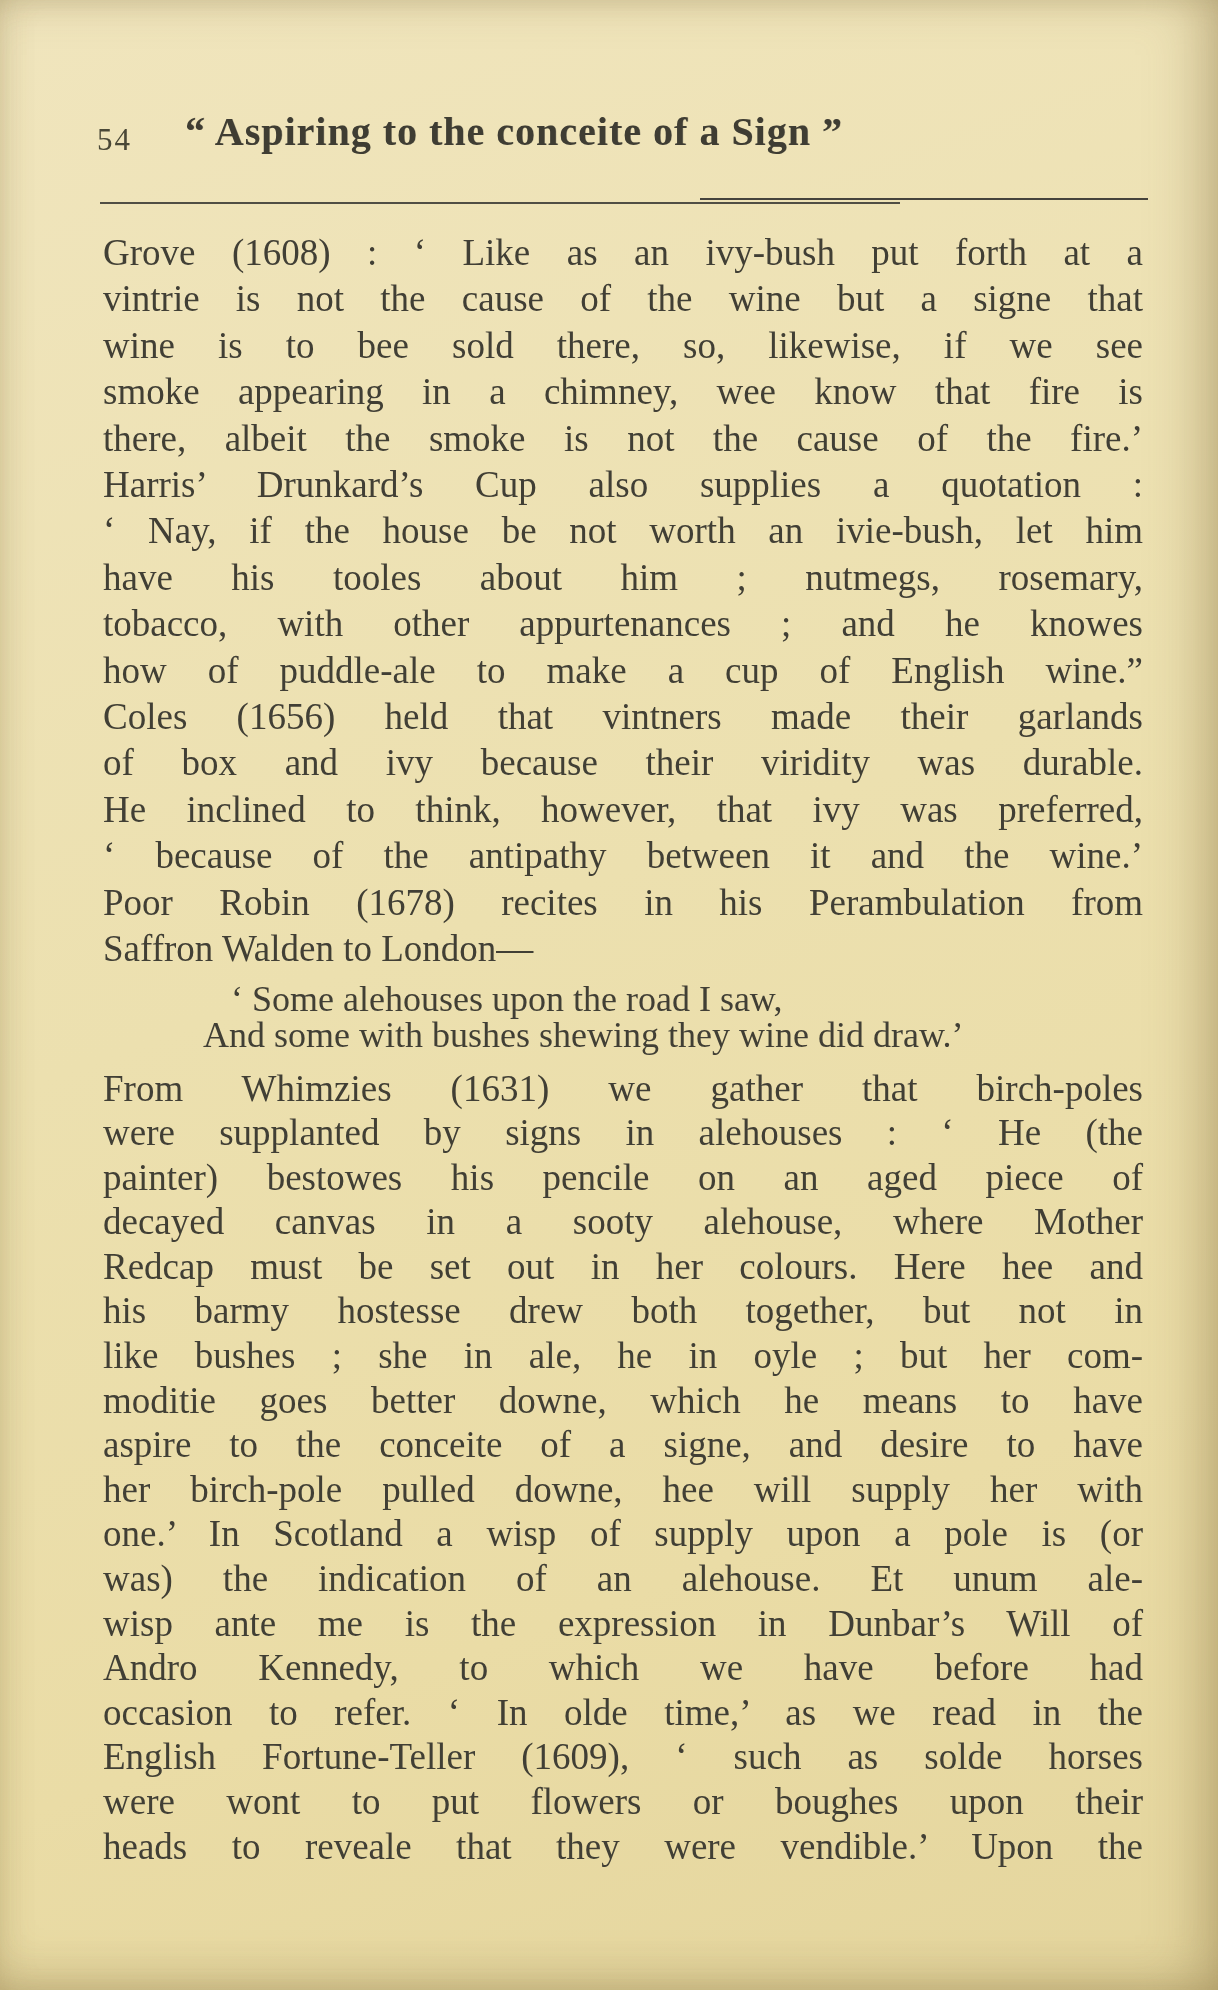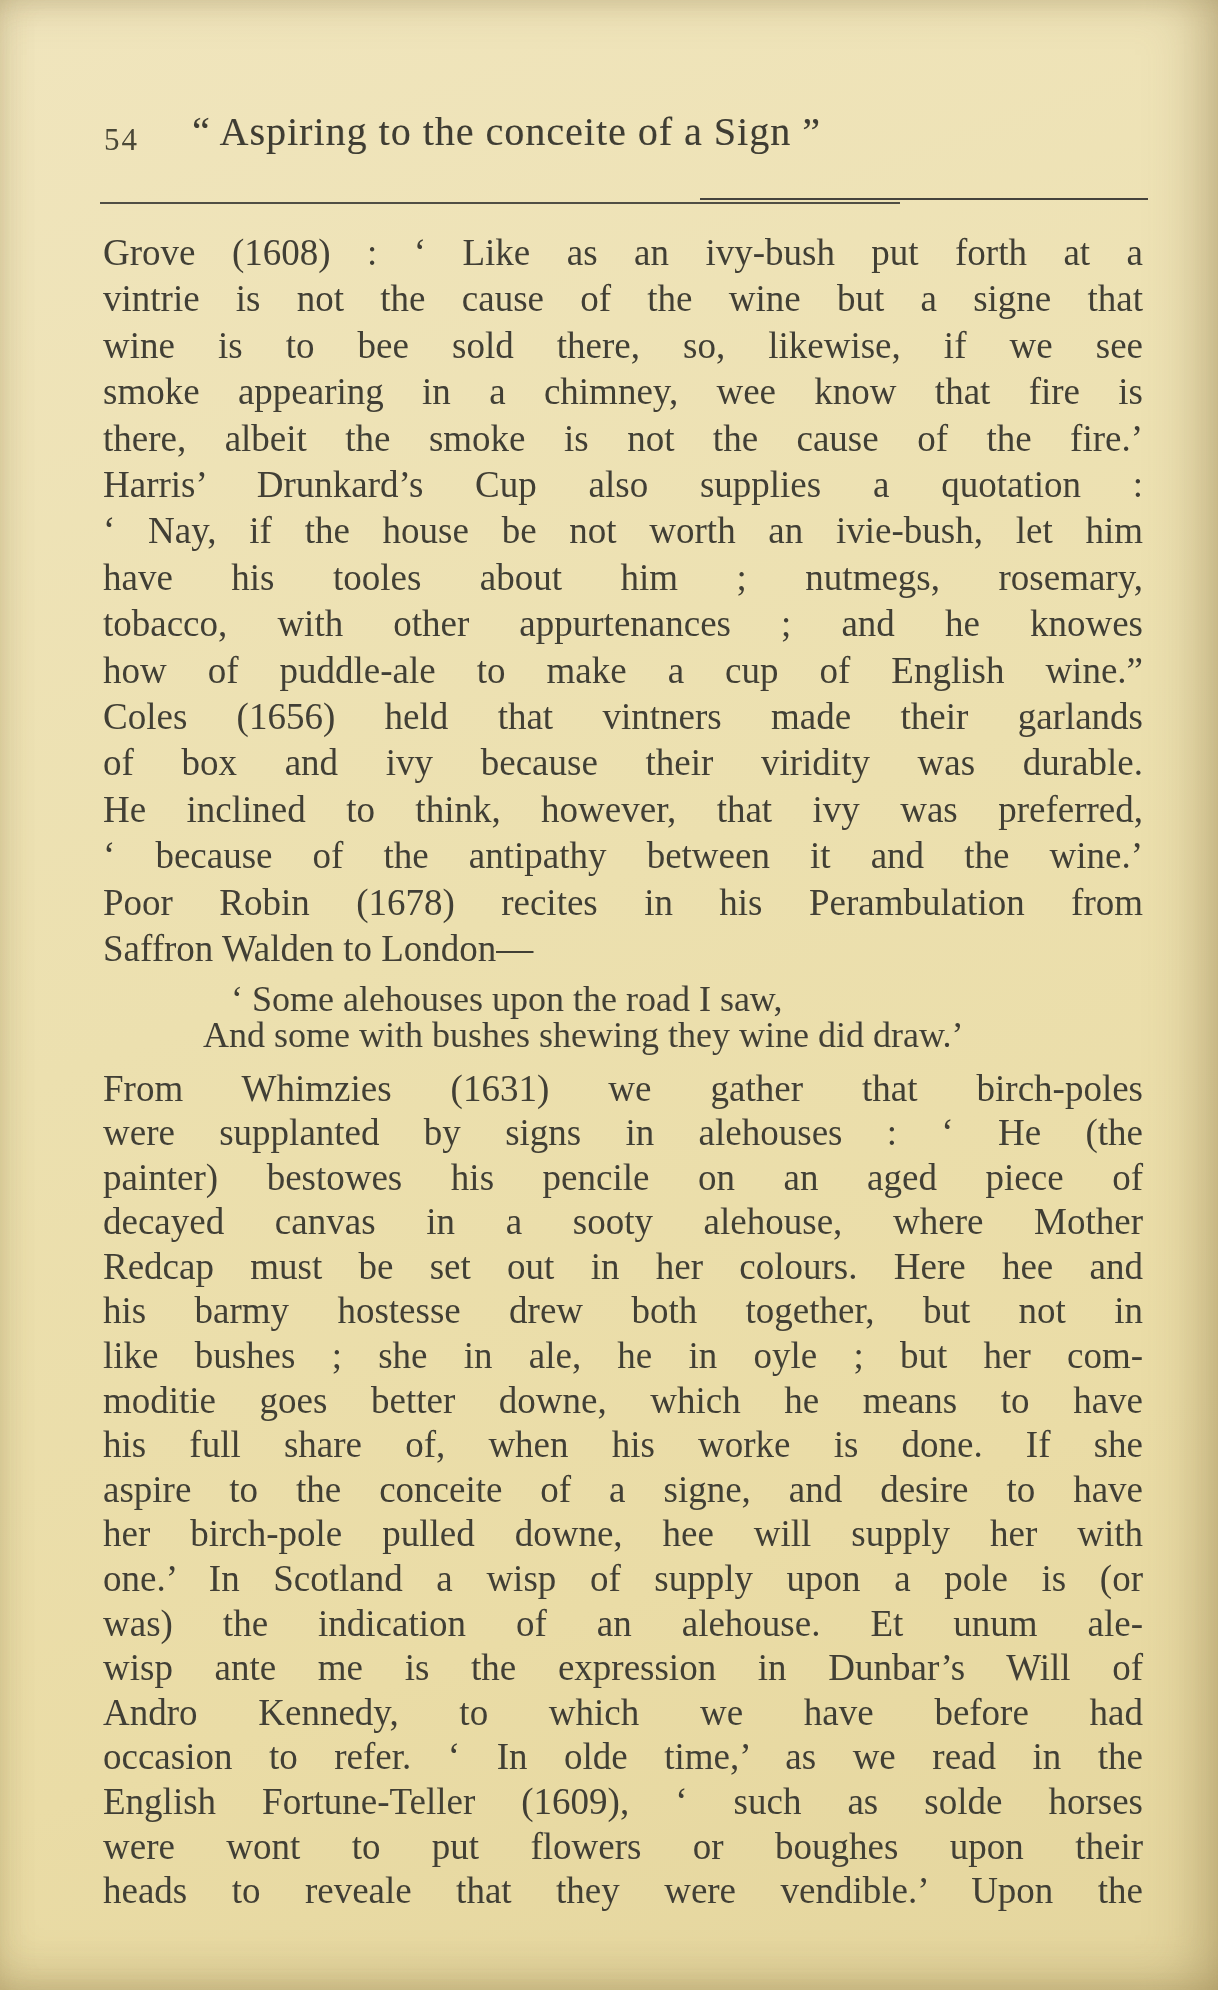--- a/index.html
+++ b/index.html
@@ -19,40 +19,40 @@
     box-shadow:
       inset -28px 0 55px -12px rgba(120, 98, 50, 0.34),
       inset 0 -26px 50px -16px rgba(120, 98, 50, 0.22),
       inset 18px 0 40px -22px rgba(120, 98, 50, 0.18),
       inset 0 16px 36px -24px rgba(120, 98, 50, 0.16);
     font-family: "Liberation Serif", serif;
     color: #413f35;
   }
   .header {
     position: absolute;
-    left: 110px;
+    left: 103px;
     top: 108px;
     width: 1040px;
     height: 60px;
   }
   .pagenum {
     position: absolute;
     left: -6px;
     top: 14px;
     font-size: 31px;
     letter-spacing: 2px;
     color: #4a4837;
   }
   .title {
     position: absolute;
     left: 82px;
     top: 0;
     width: 900px;
     font-size: 40px;
-    font-weight: normal;
+    font-weight: bold;
     letter-spacing: 1px;
     color: #3f3d33;
     white-space: nowrap;
     text-shadow: 0.4px 0.4px 0 rgba(63, 61, 51, 0.35);
   }
   .rule {
     position: absolute;
     height: 2px;
     background: #504e44;
   }
@@ -128,21 +128,20 @@
       </div>
     <div class="para prose p2">
         <div class="line"><span>From Whimzies (1631) we gather that birch-poles</span></div>
         <div class="line"><span>were supplanted by signs in alehouses : ‘ He (the</span></div>
         <div class="line"><span>painter) bestowes his pencile on an aged piece of</span></div>
         <div class="line"><span>decayed canvas in a sooty alehouse, where </span><span class="it">Mother</span></div>
         <div class="line"><span class="it">Redcap</span><span> must be set out in her colours.  Here hee and</span></div>
         <div class="line"><span>his barmy hostesse </span><span class="it">drew</span><span> both together, but not in</span></div>
         <div class="line"><span>like bushes ; she in </span><span class="it">ale</span><span>, he in </span><span class="it">oyle ;</span><span> but her com-</span></div>
         <div class="line"><span>moditie goes better downe, which he means to have</span></div>
-        <div class="line"><span>his full share of, when his worke is done.  If she</span></div>
         <div class="line"><span>aspire to the conceite of a signe, and desire to have</span></div>
         <div class="line"><span>her birch-pole pulled downe, hee will supply her with</span></div>
         <div class="line"><span>one.’  In Scotland a wisp of supply upon a pole is (or</span></div>
         <div class="line"><span>was) the indication of an alehouse.  </span><span class="it">Et unum</span><span> ale-</span></div>
         <div class="line"><span>wisp </span><span class="it">ante me</span><span> is the expression in Dunbar’s Will of</span></div>
         <div class="line"><span>Andro Kennedy, to which we have before had</span></div>
         <div class="line"><span>occasion to refer.  ‘ In olde time,’ as we read in the</span></div>
         <div class="line"><span>English Fortune-Teller (1609), ‘ such as solde horses</span></div>
         <div class="line"><span>were wont to put flowers or boughes upon their</span></div>
         <div class="line"><span>heads to reveale that they were vendible.’  Upon the</span></div>

